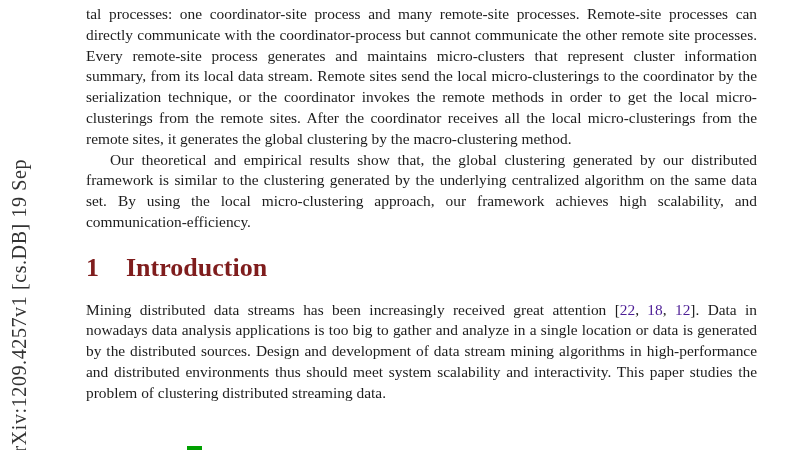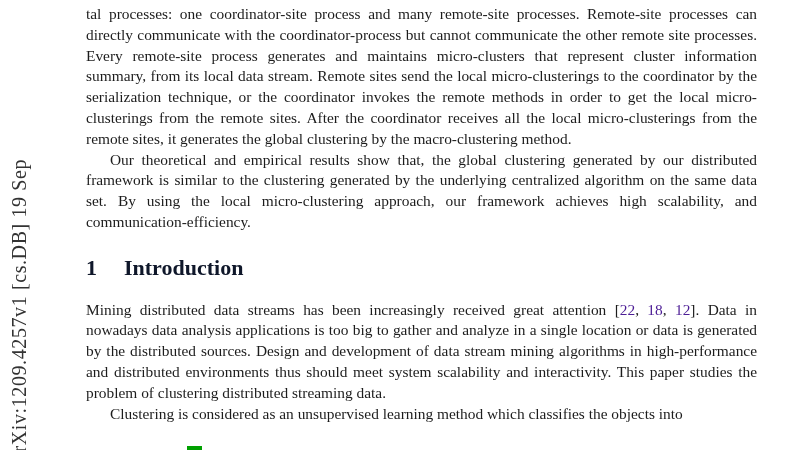--- a/index.html
+++ b/index.html
@@ -31,25 +31,25 @@
     position: absolute;
     left: 86px; top: 4px;
     width: 671px;
     font-size: 15.4px;
     line-height: 20.8px;
     text-align: justify;
   }
   .para { margin: 0; }
   .indent { text-indent: 24px; }
   h1.section {
-    font-size: 22px;
+    font-size: 26px;
     font-weight: bold;
     margin: 25px 0 21px 0;
     text-align: left;
-    color: #0f172a;
+    color: #7f1d1d;
   }
   .sec-title { margin-left: 27px; }
   .cite {
     color: #4c1d95;
     text-decoration: none;
     cursor: pointer;
   }
   .frag {
     position: absolute;
     left: 187px; top: 446px;
@@ -67,19 +67,18 @@
   <div class="content">
 
     <p class="para">tal processes: one coordinator-site process and many remote-site processes. Remote-site processes can directly communicate with the coordinator-process but cannot communicate the other remote site processes. Every remote-site process generates and maintains micro-clusters that represent cluster information summary, from its local data stream. Remote sites send the local micro-clusterings to the coordinator by the serialization technique, or the coordinator invokes the remote methods in order to get the local micro-clusterings from the remote sites. After the coordinator receives all the local micro-clusterings from the remote sites, it generates the global clustering by the macro-clustering method.</p>
 
     <p class="para indent">Our theoretical and empirical results show that, the global clustering generated by our distributed framework is similar to the clustering generated by the underlying centralized algorithm on the same data set. By using the local micro-clustering approach, our framework achieves high scalability, and communication-efficiency.</p>
 
     <h1 class="section"><span class="sec-num">1</span><span class="sec-title">Introduction</span></h1>
 
     <p class="para"><span>Mining distributed data streams has been increasingly received great attention [</span><a class="cite">22</a><span>, </span><a class="cite">18</a><span>, </span><a class="cite">12</a><span>]. Data in nowadays data analysis applications is too big to gather and analyze in a single location or data is generated by the distributed sources. Design and development of data stream mining algorithms in high-performance and distributed environments thus should meet system scalability and interactivity. This paper studies the problem of clustering distributed streaming data.</span></p>
 
-    <p class="para indent">Clustering is considered as an unsupervised learning method which classifies the objects into</p>
 
   </div>
 
   <div class="frag"></div>
 
 </div>
 
 </body></html>

